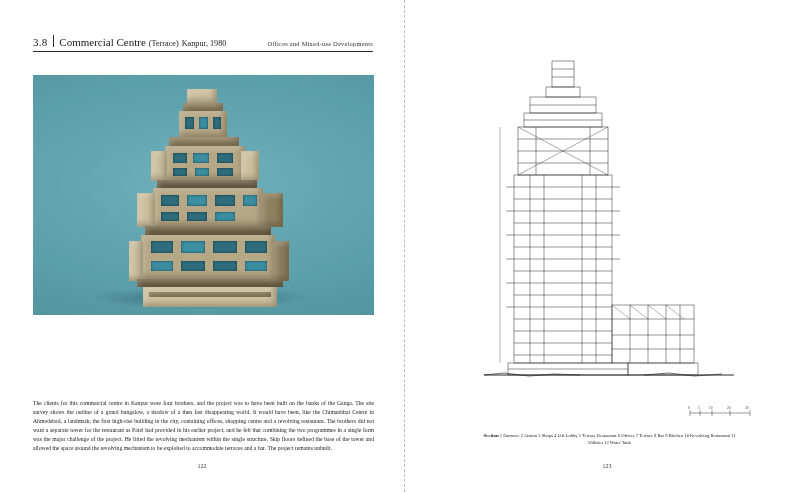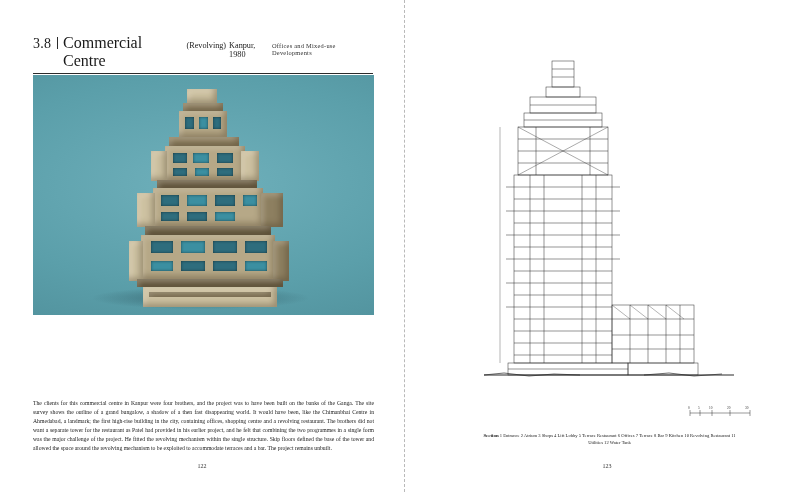--- a/index.html
+++ b/index.html
@@ -41,34 +41,34 @@
     position: absolute;
     left: 33px;
     top: 34px;
     width: 340px;
     display: flex;
     align-items: baseline;
     border-bottom: 1px solid #2b2b2b;
     padding-bottom: 3px;
   }
   .hdr-num {
-    font-size: 14px;
+    font-size: 11px;
     letter-spacing: 0.2px;
   }
   .hdr-rule {
     display: inline-block;
     width: 1px;
     height: 12px;
     background: #2b2b2b;
     margin: 0 5px 0 6px;
     position: relative;
     top: 1px;
   }
   .hdr-title {
-    font-size: 16px;
+    font-size: 11px;
   }
   .hdr-paren {
     font-size: 8.2px;
     margin-left: 3px;
   }
   .hdr-loc {
     font-size: 8.2px;
     margin-left: 3px;
   }
   .hdr-right {
@@ -189,21 +189,21 @@
 <div class="spread">
 
   <div class="gutter"></div>
 
   <div class="page-left">
 
     <div class="header">
       <span class="hdr-num">3.8</span>
       <span class="hdr-rule"></span>
       <span class="hdr-title">Commercial Centre</span>
-      <span class="hdr-paren">(Revolving)</span>
+      <span class="hdr-paren">(Terrace)</span>
       <span class="hdr-loc">Kanpur, 1980</span>
       <span class="hdr-right">Offices and Mixed-use Developments</span>
     </div>
 
     <div class="photo">
       <div class="shadow-base"></div>
       <div class="tower">
 
         <div class="blk lt" style="left:58px; top:0px; width:30px; height:14px;"></div>
         <div class="blk dk" style="left:54px; top:14px; width:40px; height:8px;"></div>

